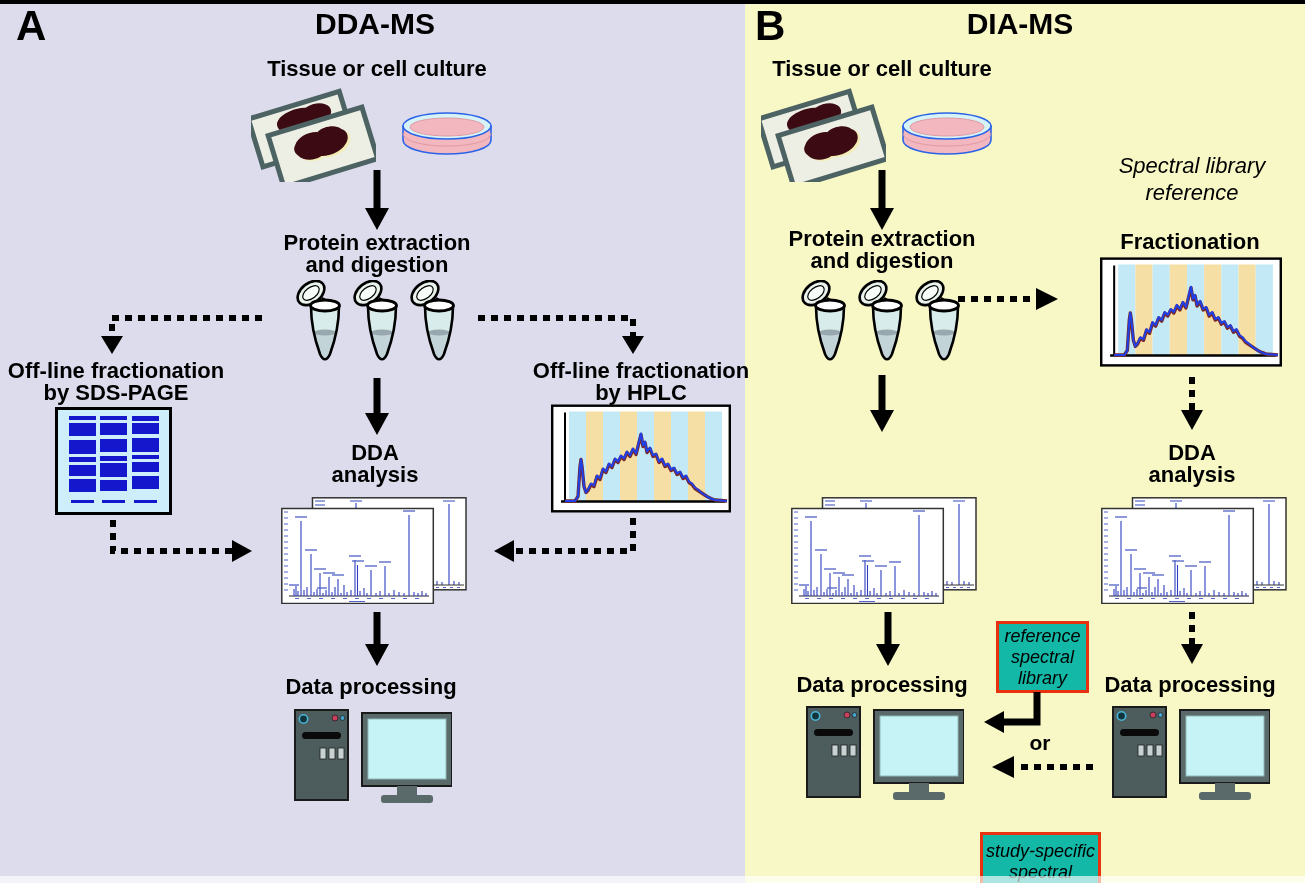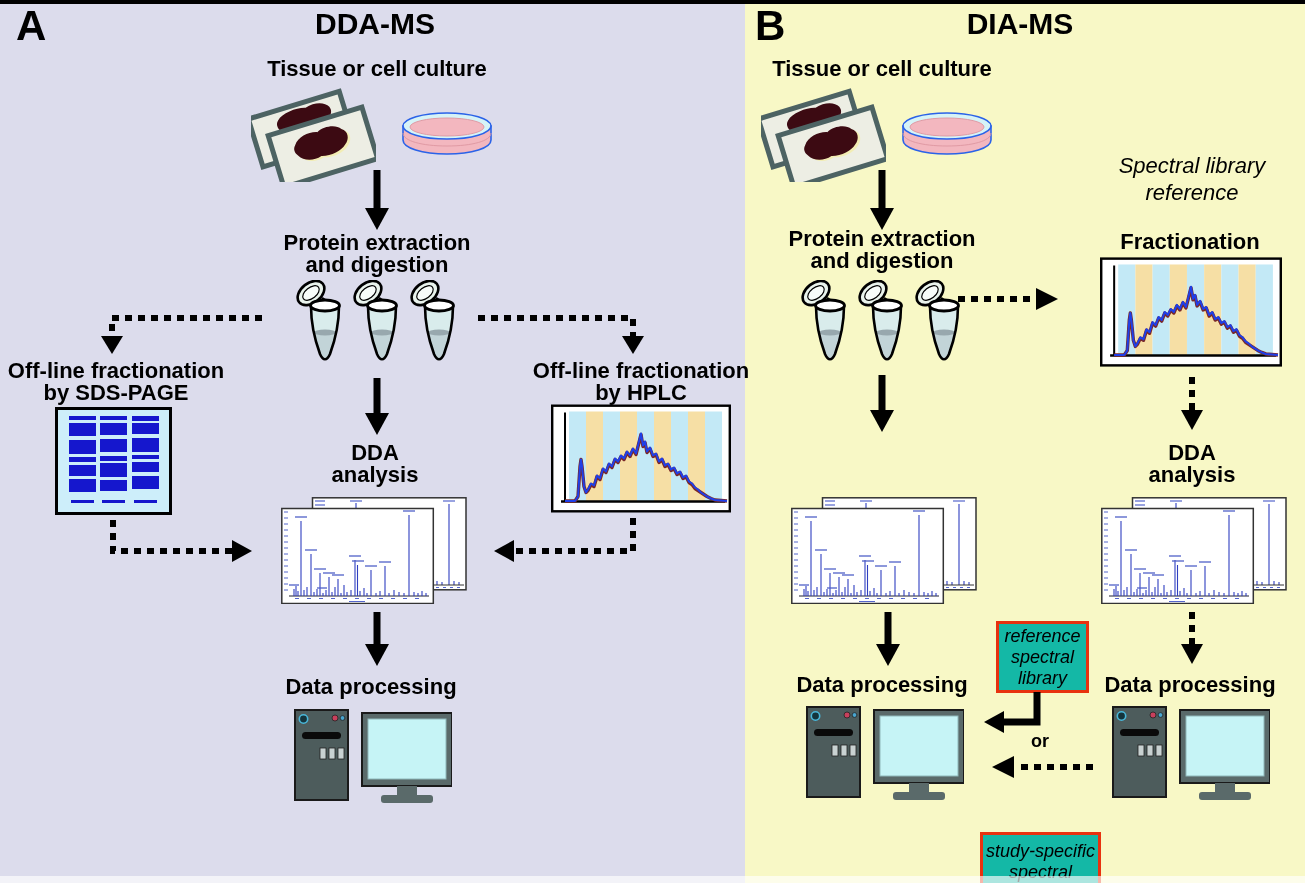--- a/index.html
+++ b/index.html
@@ -12,21 +12,21 @@
   .bottom-strip{position:absolute;left:0;top:876px;width:1305px;height:7px;background:rgba(255,255,255,.65);}
   .abs{position:absolute;}
   .ctr{transform:translateX(-50%);}
   .panel-letter{font-size:42px;font-weight:bold;line-height:44px;}
   .panel-title{font-size:30px;font-weight:bold;line-height:36px;white-space:nowrap;}
   .step{font-size:22px;font-weight:bold;line-height:22px;text-align:center;white-space:nowrap;}
   .caption-italic{font-style:italic;font-weight:normal;font-size:22px;line-height:27px;text-align:center;white-space:nowrap;}
   .lib-box{box-sizing:border-box;background:#14b8a6;border:3px solid #e8320f;
            font-style:italic;font-size:18px;line-height:21px;text-align:center;
            display:flex;flex-direction:column;justify-content:center;}
-  .or-label{font-size:18px;font-weight:bold;}
+  .or-label{font-size:21px;font-weight:bold;}
   svg.icon{position:absolute;overflow:visible;}
   svg.arrows{position:absolute;left:0;top:0;pointer-events:none;}
   .defs{position:absolute;width:0;height:0;overflow:hidden;}
 </style>
 </head>
 <body>
 
 <svg class="defs" aria-hidden="true">
   <defs>
 

